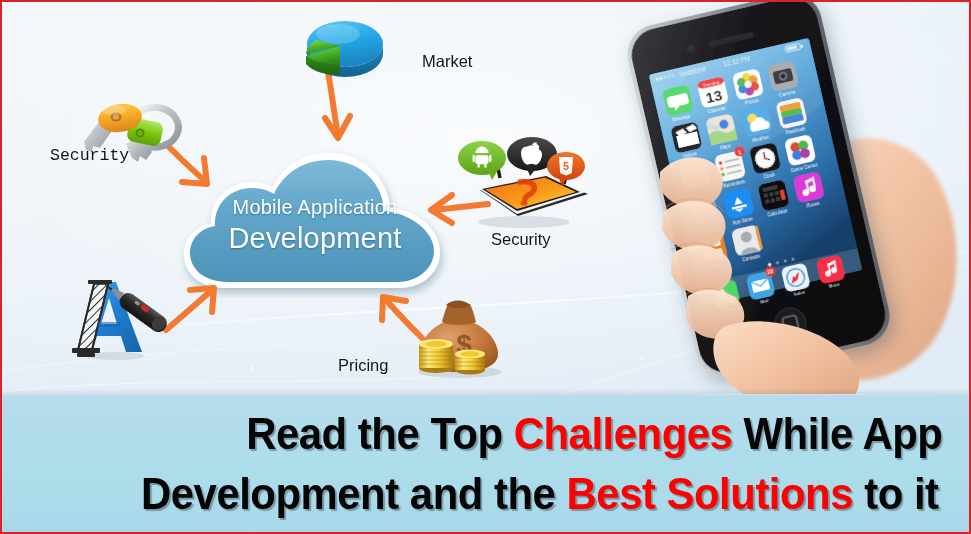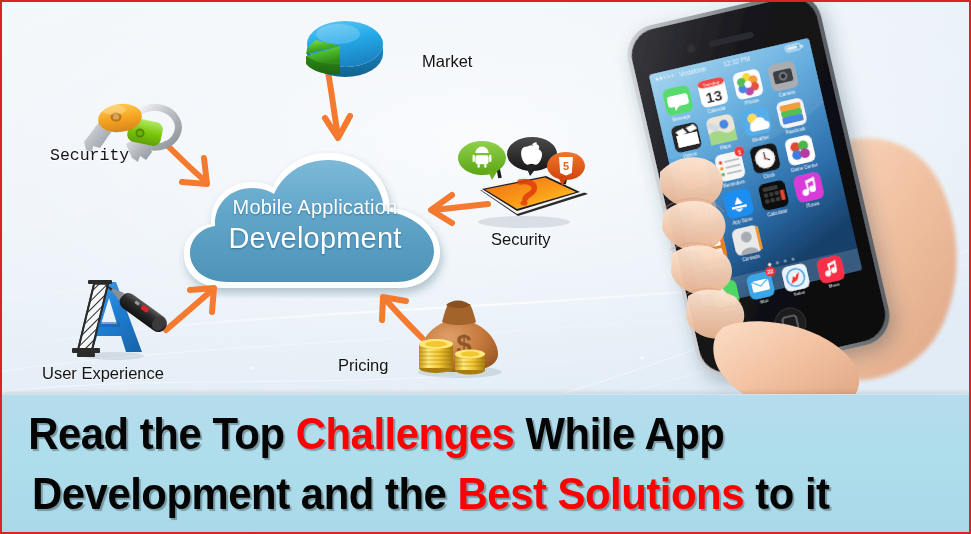--- a/index.html
+++ b/index.html
@@ -16,21 +16,21 @@
 
   
   .bg-swoosh{position:absolute;left:0;top:0;width:971px;height:534px;pointer-events:none;}
 
   
   #banner{
     position:absolute;left:0;bottom:0;width:100%;height:138px;
     background:linear-gradient(180deg,#b6dced 0%,#aeddeb 45%,#a9d9e9 100%);
     border-top:1px solid #cfe4ee;
     box-shadow:0 -2px 4px rgba(0,0,0,.10);
-    display:flex;flex-direction:column;align-items:flex-start;justify-content:center;
+    display:flex;flex-direction:column;align-items:flex-end;justify-content:center;
     box-sizing:border-box;
   }
   .banner-line{
     font-family:"Liberation Sans",sans-serif;
     font-weight:bold;
     font-size:45px;
     line-height:60px;
     letter-spacing:-0.5px;
     color:#050505;
     white-space:nowrap;
@@ -411,21 +411,20 @@
       <g transform="rotate(36 70 34)">
         <rect x="52" y="22" width="54" height="17" rx="8" fill="url(#penBody)"></rect>
         <rect x="92" y="23" width="12" height="15" rx="6" fill="#3b3b3b"></rect>
         <rect x="74" y="24" width="8" height="5" rx="1.5" fill="#d8232a"></rect>
         <rect x="66" y="25" width="5" height="3" rx="1" fill="#9a9a9a"></rect>
         <path d="M52,26 L36,30 L52,35 Z" fill="#8a8f96"></path>
         <path d="M40,29.2 L30,30.5 L40,32 Z" fill="#2a2a2a"></path>
       </g>
     </svg>
   </div>
-  <div class="node-label" style="left:40px;top:362px;">User Experience</div>
 
   <div id="phone-wrap">
     <svg width="375" height="420" viewBox="0 0 375 420">
       <defs>
         <linearGradient id="skin" x1="0" y1="0" x2="1" y2="1">
           <stop offset="0" stop-color="#fbddc6"></stop>
           <stop offset=".45" stop-color="#f3c3a3"></stop>
           <stop offset="1" stop-color="#dda382"></stop>
         </linearGradient>
         <linearGradient id="skin2" x1="0" y1="0" x2="0" y2="1">

